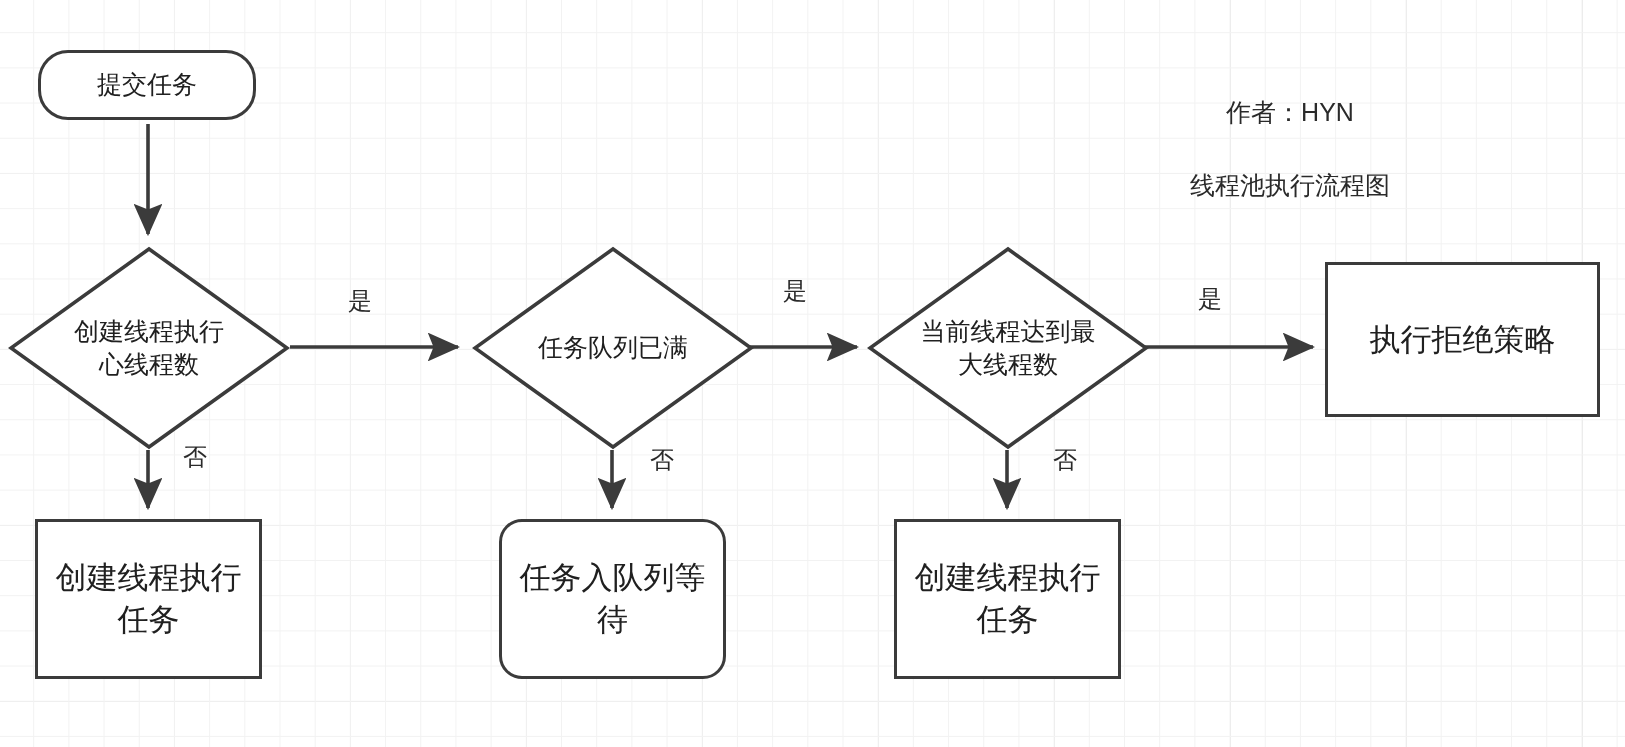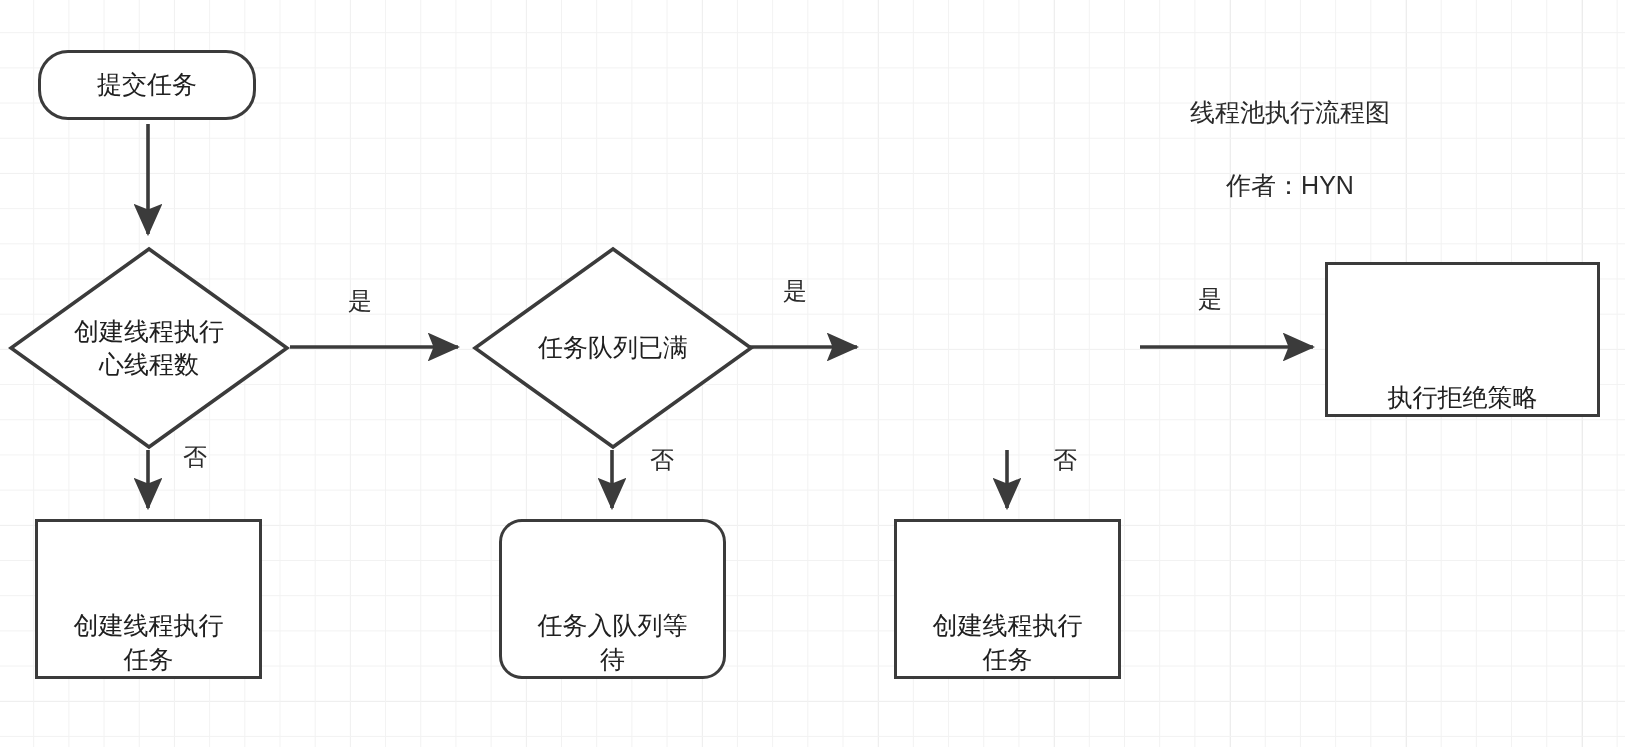--- a/index.html
+++ b/index.html
@@ -49,22 +49,21 @@
   }
   .rounded-node {
     border: 3.5px solid #3b3b3b;
     border-radius: 30px;
     background: #ffffff;
     font-size: 25px;
   }
   .rect-node {
     border: 3.5px solid #3b3b3b;
     background: #ffffff;
-    font-size: 25px;
-    align-items: flex-end;
+    font-size: 31px;
   }
   .diamond-node {
     background: transparent;
     font-size: 25px;
   }
   .diamond-node .diamond-label {
     position: relative;
     z-index: 2;
     width: 78%;
   }
@@ -112,22 +111,22 @@
     <line x1="745" y1="347" x2="857" y2="347" stroke="#3b3b3b" stroke-width="3.6" marker-end="url(#arrowhead)"></line>
 
     <line x1="612" y1="450" x2="612" y2="508" stroke="#3b3b3b" stroke-width="3.6" marker-end="url(#arrowhead)"></line>
 
     <line x1="1140" y1="347" x2="1313" y2="347" stroke="#3b3b3b" stroke-width="3.6" marker-end="url(#arrowhead)"></line>
 
     <line x1="1007" y1="450" x2="1007" y2="508" stroke="#3b3b3b" stroke-width="3.6" marker-end="url(#arrowhead)"></line>
   </svg>
 
   <div class="title-block" style="left:1060px; top:58px; width:460px;">
+    <div>作者：HYN</div>
     <div>线程池执行流程图</div>
-    <div>作者：HYN</div>
   </div>
 
   <div class="node rounded-node" style="left:38px; top:50px; width:218px; height:70px;">
     <span>提交任务</span>
   </div>
 
   <div class="node diamond-node" style="left:8px; top:246px; width:282px; height:204px;">
     <svg class="diamond-svg" viewBox="0 0 282 204" preserveAspectRatio="none">
       <polygon points="141,3 279,102 141,201 3,102" fill="#ffffff" stroke="#3b3b3b" stroke-width="3.6"></polygon>
     </svg>
@@ -135,20 +134,27 @@
 心线程数</span>
   </div>
 
   <div class="node diamond-node" style="left:472px; top:246px; width:282px; height:204px;">
     <svg class="diamond-svg" viewBox="0 0 282 204" preserveAspectRatio="none">
       <polygon points="141,3 279,102 141,201 3,102" fill="#ffffff" stroke="#3b3b3b" stroke-width="3.6"></polygon>
     </svg>
     <span class="diamond-label">任务队列已满</span>
   </div>
 
+  <div class="node diamond-node" style="left:867px; top:246px; width:282px; height:204px;">
+    <svg class="diamond-svg" viewBox="0 0 282 204" preserveAspectRatio="none">
+      <polygon points="141,3 279,102 141,201 3,102" fill="#ffffff" stroke="#3b3b3b" stroke-width="3.6"></polygon>
+    </svg>
+    <span class="diamond-label">当前线程达到最
+大线程数</span>
+  </div>
 
   <div class="node rect-node" style="left:1325px; top:262px; width:275px; height:155px;">
     <span>执行拒绝策略</span>
   </div>
 
   <div class="node rect-node" style="left:35px; top:519px; width:227px; height:160px;">
     <span>创建线程执行
 任务</span>
   </div>
 

